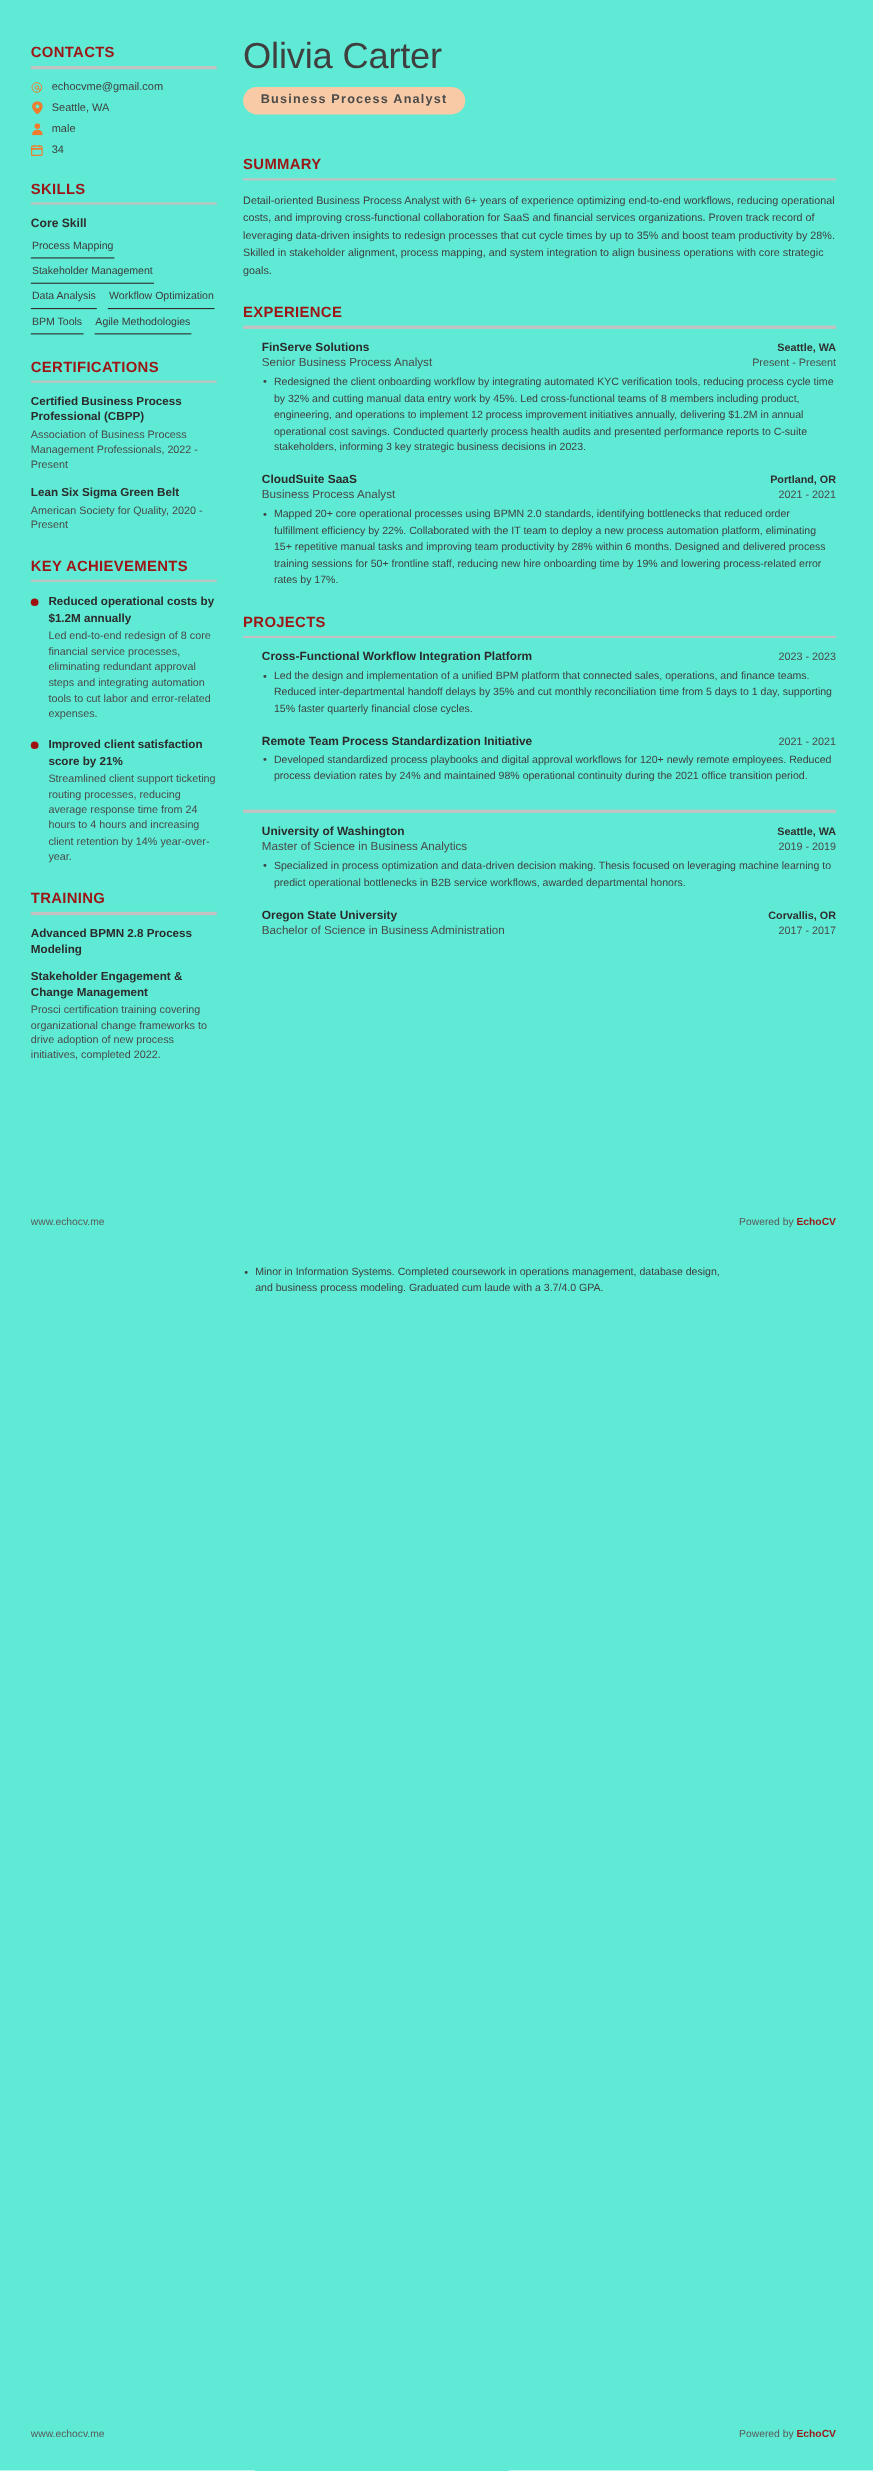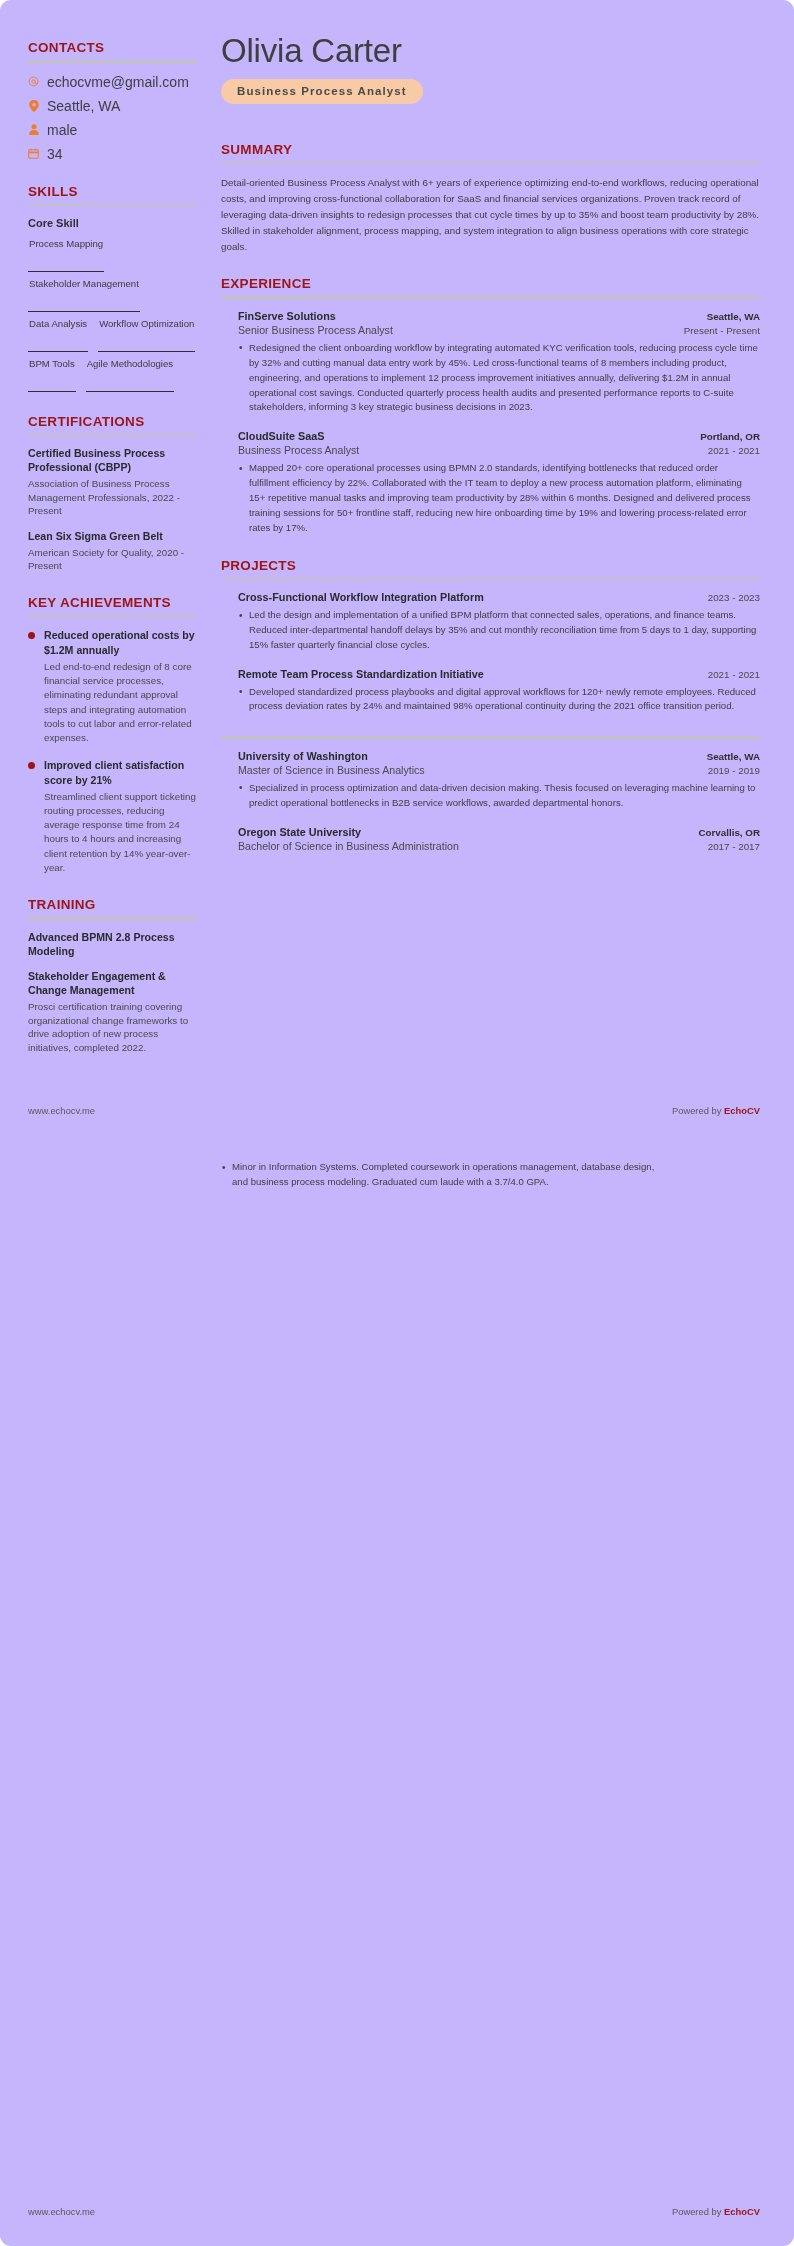--- a/index.html
+++ b/index.html
@@ -6,22 +6,21 @@
   html, body {
     width: 794px;
     background: #ffffff;
     font-family: "Liberation Sans", sans-serif;
     color: #3c3c3c;
   }
   .page {
     position: relative;
     width: 794px;
     min-height: 2246px;
-    background: #c4b5fd;
-    border-radius: 11px;
+    background: #5eead4;
   }
   
   .cols {
     display: flex;
     align-items: flex-start;
   }
   .left-col {
     width: 215px;
     padding: 40px 18px 0 28px;
     flex: 0 0 215px;
@@ -46,21 +45,21 @@
     margin-bottom: 11px;
   }
   .sec-block { margin-bottom: 22px; }
 
   
   .contact-row {
     display: flex;
     align-items: center;
     gap: 8px;
     margin-bottom: 8px;
-    font-size: 14px;
+    font-size: 10px;
     color: #3f3f3f;
   }
   .cicon {
     width: 11px;
     height: 11px;
     flex: 0 0 11px;
     display: inline-flex;
     align-items: center;
     justify-content: center;
     color: #ef7d2e;
@@ -75,21 +74,21 @@
     margin-bottom: 7px;
   }
   .skill-chips {
     display: flex;
     flex-wrap: wrap;
     gap: 4px 10px;
   }
   .chip {
     font-size: 9.6px;
     color: #3c3c3c;
-    padding: 2px 1px 21px 1px;
+    padding: 2px 1px 4px 1px;
     border-bottom: 1.6px solid #2e2e2e;
     white-space: nowrap;
     line-height: 1.25;
   }
 
   
   .item { margin-bottom: 12px; }
   .item-title {
     font-size: 10.6px;
     font-weight: bold;
@@ -264,21 +263,20 @@
   #footer-1 { top: 1105px; }
   #footer-2 { top: 2206px; }
 
   
   .page2 {
     position: absolute;
     top: 1150px;
     left: 0;
     width: 694px;
     display: flex;
-    margin-top: 10px;
   }
   .page2 .left-col { padding-top: 0; }
   .page2 .right-col { padding-top: 0; }
 </style>
 </head>
 <body>
 
 <div class="page">
 
   <div class="cols">

